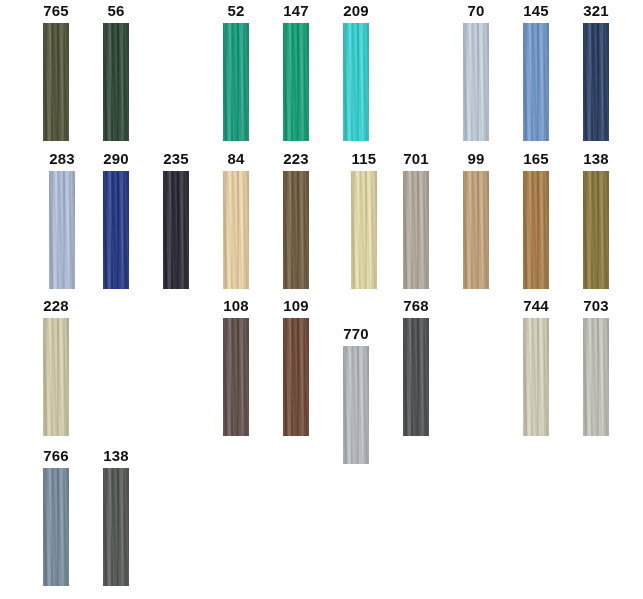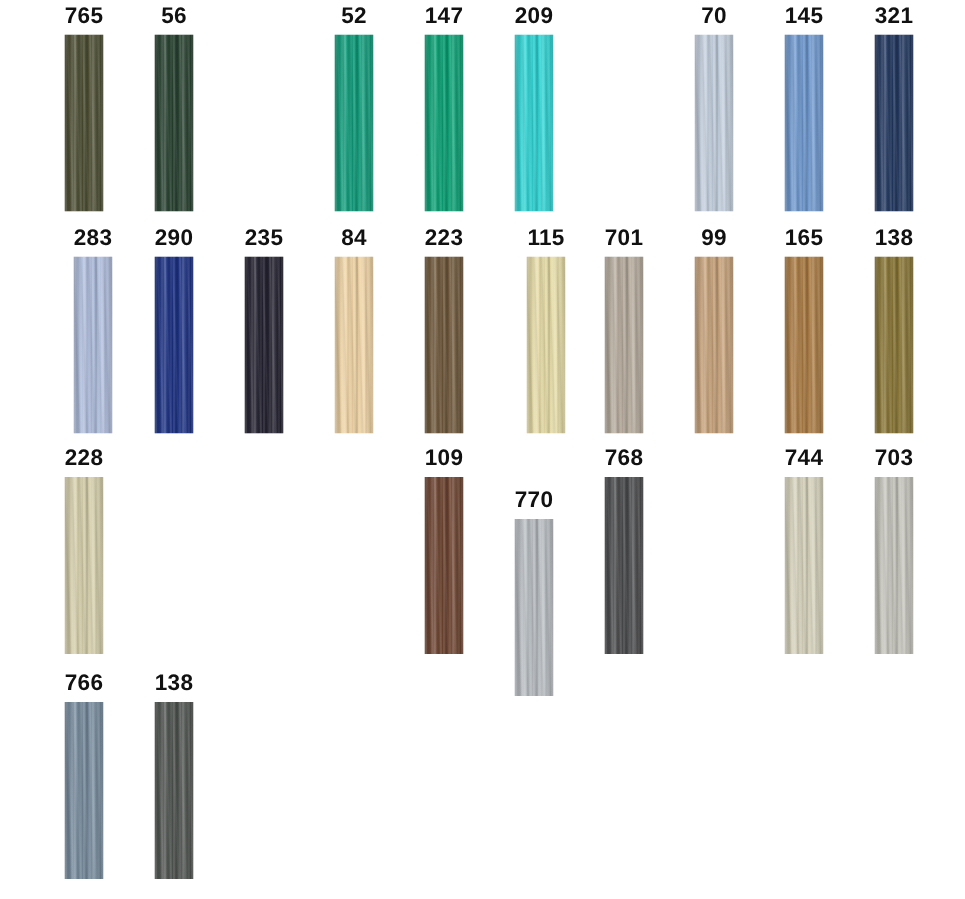--- a/index.html
+++ b/index.html
@@ -278,20 +278,29 @@
     <div class="swatch-row" style="top: 295px;">
       <div class="swatch-cell" style="left: 30px;">
         <div class="swatch-label">228</div>
         <div class="swatch-chip">
           <div class="swatch-base" style="background: rgb(213, 206, 170);"></div>
           <div class="fiber-a"></div>
           <div class="fiber-b"></div>
           <div class="fiber-c"></div>
         </div>
       </div>
+      <div class="swatch-cell" style="left: 210px;">
+        <div class="swatch-label">108</div>
+        <div class="swatch-chip">
+          <div class="swatch-base" style="background: rgb(93, 75, 70);"></div>
+          <div class="fiber-a"></div>
+          <div class="fiber-b"></div>
+          <div class="fiber-c"></div>
+        </div>
+      </div>
       <div class="swatch-cell" style="left: 270px;">
         <div class="swatch-label">109</div>
         <div class="swatch-chip">
           <div class="swatch-base" style="background: rgb(108, 67, 48);"></div>
           <div class="fiber-a"></div>
           <div class="fiber-b"></div>
           <div class="fiber-c"></div>
         </div>
       </div>
       <div class="swatch-cell" style="left: 330px; margin-top: 28px;">

